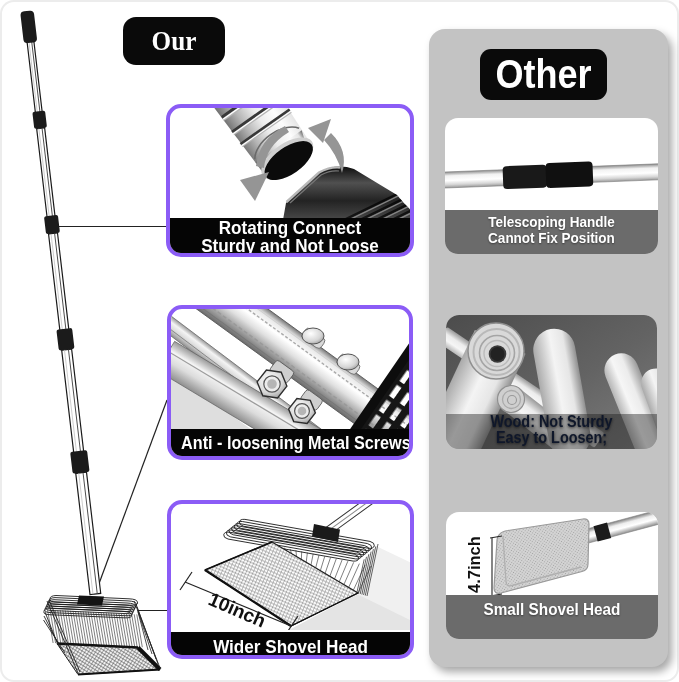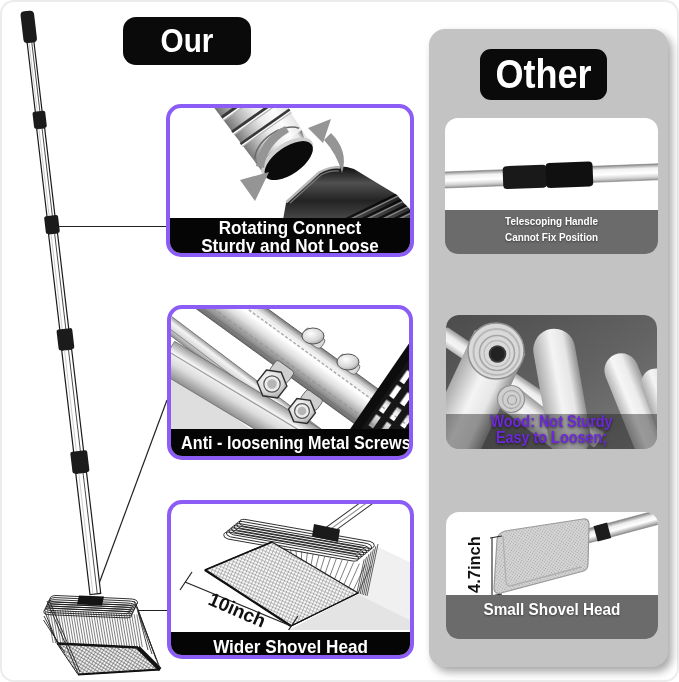--- a/index.html
+++ b/index.html
@@ -3,42 +3,42 @@
 <meta charset="utf-8">
 <style>
   html,body{margin:0;padding:0;background:#fff;}
   #page{position:relative;width:679px;height:682px;background:#fff;overflow:hidden;
         font-family:"Liberation Sans",sans-serif;border-radius:14px;
         box-shadow:inset 0 0 0 2px #ececec;}
   .abs{position:absolute;}
   #greypanel{left:429px;top:29px;width:239px;height:638px;background:#c3c3c3;
              border-radius:16px;box-shadow:4px 5px 9px rgba(0,0,0,0.35);}
   .badge{background:#0a0a0a;color:#fff;font-weight:bold;text-align:center;}
-  #our{left:123px;top:17px;width:128px;height:48px;border-radius:13px;
-       font-size:33px;line-height:47px;}
+  #our{left:123px;top:17px;width:102px;height:48px;border-radius:13px;
+       font-size:28px;line-height:47px;font-family:Liberation Serif, serif;}
   #other{left:480px;top:49px;width:127px;height:51px;border-radius:11px;
          font-size:40px;line-height:50px;text-align:center;}
   .mcard{background:#fff;border:4px solid #8b5cf6;border-radius:15px;overflow:hidden;box-sizing:border-box;}
   #mc1{left:166px;top:104px;width:248px;height:153px;}
   #mc2{left:167px;top:305px;width:246px;height:155px;}
   #mc3{left:167px;top:500px;width:247px;height:159px;}
   .mlabel{position:absolute;left:-2px;right:-2px;bottom:-2px;background:#050505;color:#fff;
           font-weight:bold;text-align:center;white-space:nowrap;}
   #ml1{height:36px;font-size:19px;line-height:17.5px;padding-top:1px;}
   #ml2{height:29px;font-size:18px;line-height:28px;text-align:right;}
   #ml3{height:25px;font-size:19px;line-height:30px;}
   .rcard{background:#fff;border-radius:13px;overflow:hidden;}
   #rc1{left:445px;top:118px;width:213px;height:136px;}
   #rc2{left:446px;top:315px;width:211px;height:134px;}
   #rc3{left:446px;top:512px;width:212px;height:127px;}
   .rlabel{position:absolute;left:0;right:0;bottom:0;background:#6b6b6b;color:#fff;
           font-weight:bold;text-align:center;text-shadow:0 1px 2px rgba(0,0,0,0.45);}
-  #rl1{height:40px;font-size:11px;line-height:15.5px;padding-top:4px;}
+  #rl1{height:40px;font-size:15px;line-height:15.5px;padding-top:4px;}
   #rl3{height:44px;font-size:17px;line-height:30px;}
-  #rl2txt{position:absolute;left:0;right:0;top:99px;color:#6d28d9;font-weight:bold;
+  #rl2txt{position:absolute;left:0;right:0;top:99px;color:#0f172a;font-weight:bold;
           text-align:center;font-size:16px;line-height:16px;
           text-shadow:0 1px 3px rgba(0,0,0,0.65);}
   .sqz{display:block;transform:scaleX(0.9);transform-origin:50% 50%;}
   svg{display:block;}
 </style>
 </head>
 <body>
 <div id="page">
 
   <svg class="abs" style="left:0;top:0;" width="679" height="682">

